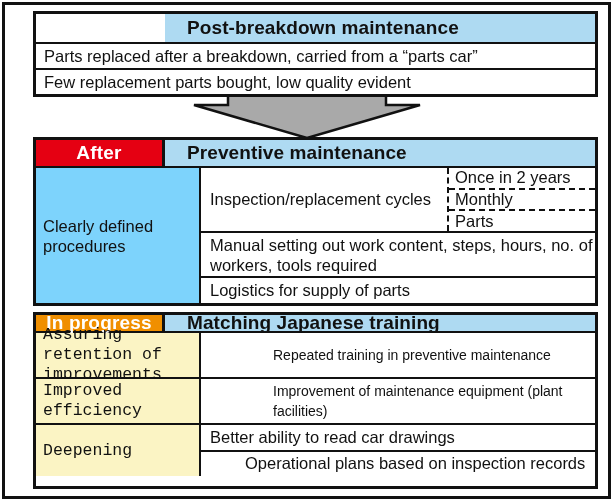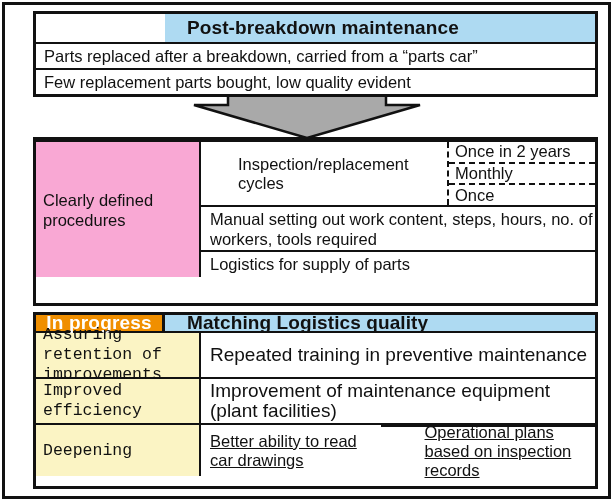--- a/index.html
+++ b/index.html
@@ -29,51 +29,51 @@
 
   .box-before .hdr{height:28px;}
   .box-before .r{
     border-top:2px solid #111;height:24px;display:flex;align-items:center;
     padding-left:8px;font-size:16.5px;background:#fff;
   }
 
   .box-after .hdr{height:26px;}
   .after-body{display:flex;border-top:2px solid #111;height:135px;}
   .after-label{
-    flex:0 0 156px;width:156px;background:#f9a8d4;border-right:2px solid #111;
+    flex:0 0 156px;width:156px;background:#7dd3fc;border-right:2px solid #111;
     display:flex;align-items:center;padding-left:7px;font-size:16.5px;line-height:20px;
   }
   .after-rows{flex:1;display:flex;flex-direction:column;min-width:0;}
   .row-cycles{height:63px;display:flex;}
-  .cycles-text{flex:1;display:flex;align-items:center;padding-left:9px;font-size:16.5px;margin-left:28px;}
+  .cycles-text{flex:1;display:flex;align-items:center;padding-left:9px;font-size:16.5px;}
   .cycles-opts{flex:0 0 146px;width:146px;border-left:2px dashed #111;display:flex;flex-direction:column;}
   .cycles-opts .opt{
     flex:1;display:flex;align-items:center;padding-left:6px;font-size:16.5px;
   }
   .cycles-opts .opt + .opt{border-top:2px dashed #111;}
   .row-manual{
     height:43px;border-top:2px solid #111;display:flex;align-items:center;
     padding-left:9px;font-size:16.5px;line-height:20px;
   }
   .row-logistics{
     height:25px;border-top:2px solid #111;display:flex;align-items:center;
     padding-left:9px;font-size:16.5px;
   }
 
   .box-progress .hdr{height:16px;}
   .prog-row{display:flex;border-top:2px solid #111;}
   .prog-label{
     flex:0 0 156px;width:156px;background:#FBF4C4;border-right:2px solid #111;
     display:flex;align-items:center;padding-left:7px;font-size:16.5px;line-height:20px;font-family:Liberation Mono, monospace;
   }
-  .prog-content{flex:1;display:flex;align-items:center;padding-left:9px;font-size:19px;line-height:20px;min-width:0;}
+  .prog-content{flex:1;display:flex;align-items:center;padding-left:24px;font-size:14px;line-height:20px;min-width:0;margin-left:48px;}
   .prog-row-1{height:44px;}
   .prog-row-2{height:44px;}
   .prog-row-3{height:51px;}
-  .prog-stack{flex:1;display:flex;flex-direction:row;min-width:0;text-decoration:underline;}
+  .prog-stack{flex:1;display:flex;flex-direction:column;min-width:0;}
   .prog-stack .item{flex:1;display:flex;align-items:center;padding-left:9px;font-size:16.5px;}
   .prog-stack .item + .item{border-top:2px solid #111;padding-left:44px;}
 
   .arrow-wrap{position:absolute;left:180px;top:94px;width:253px;height:45px;}
 </style>
 </head>
 <body>
 
 <div class="canvas">
 
@@ -86,41 +86,45 @@
   <section class="box box-before">
     <div class="hdr">
       <div class="tag tag-before">Before</div>
       <div class="ttl">Post-breakdown maintenance</div>
     </div>
     <div class="r">Parts replaced after a breakdown, carried from a “parts car”</div>
     <div class="r">Few replacement parts bought, low quality evident</div>
   </section>
 
   <section class="box box-after">
+    <div class="hdr">
+      <div class="tag tag-after">After</div>
+      <div class="ttl">Preventive maintenance</div>
+    </div>
     <div class="after-body">
       <div class="after-label">Clearly defined procedures</div>
       <div class="after-rows">
         <div class="row-cycles">
           <div class="cycles-text">Inspection/replacement cycles</div>
           <div class="cycles-opts">
             <div class="opt">Once in 2 years</div>
             <div class="opt">Monthly</div>
-            <div class="opt">Once</div>
+            <div class="opt">Parts</div>
           </div>
         </div>
         <div class="row-manual">Manual setting out work content, steps, hours, no. of workers, tools required</div>
         <div class="row-logistics">Logistics for supply of parts</div>
       </div>
     </div>
   </section>
 
   <section class="box box-progress">
     <div class="hdr">
       <div class="tag tag-progress">In progress</div>
-      <div class="ttl">Matching Logistics quality</div>
+      <div class="ttl">Matching Japanese training</div>
     </div>
 
     <div class="prog-row prog-row-1">
       <div class="prog-label">Assuring retention of improvements</div>
       <div class="prog-content">Repeated training in preventive maintenance</div>
     </div>
 
     <div class="prog-row prog-row-2">
       <div class="prog-label">Improved efficiency</div>
       <div class="prog-content">Improvement of maintenance equipment (plant facilities)</div>

